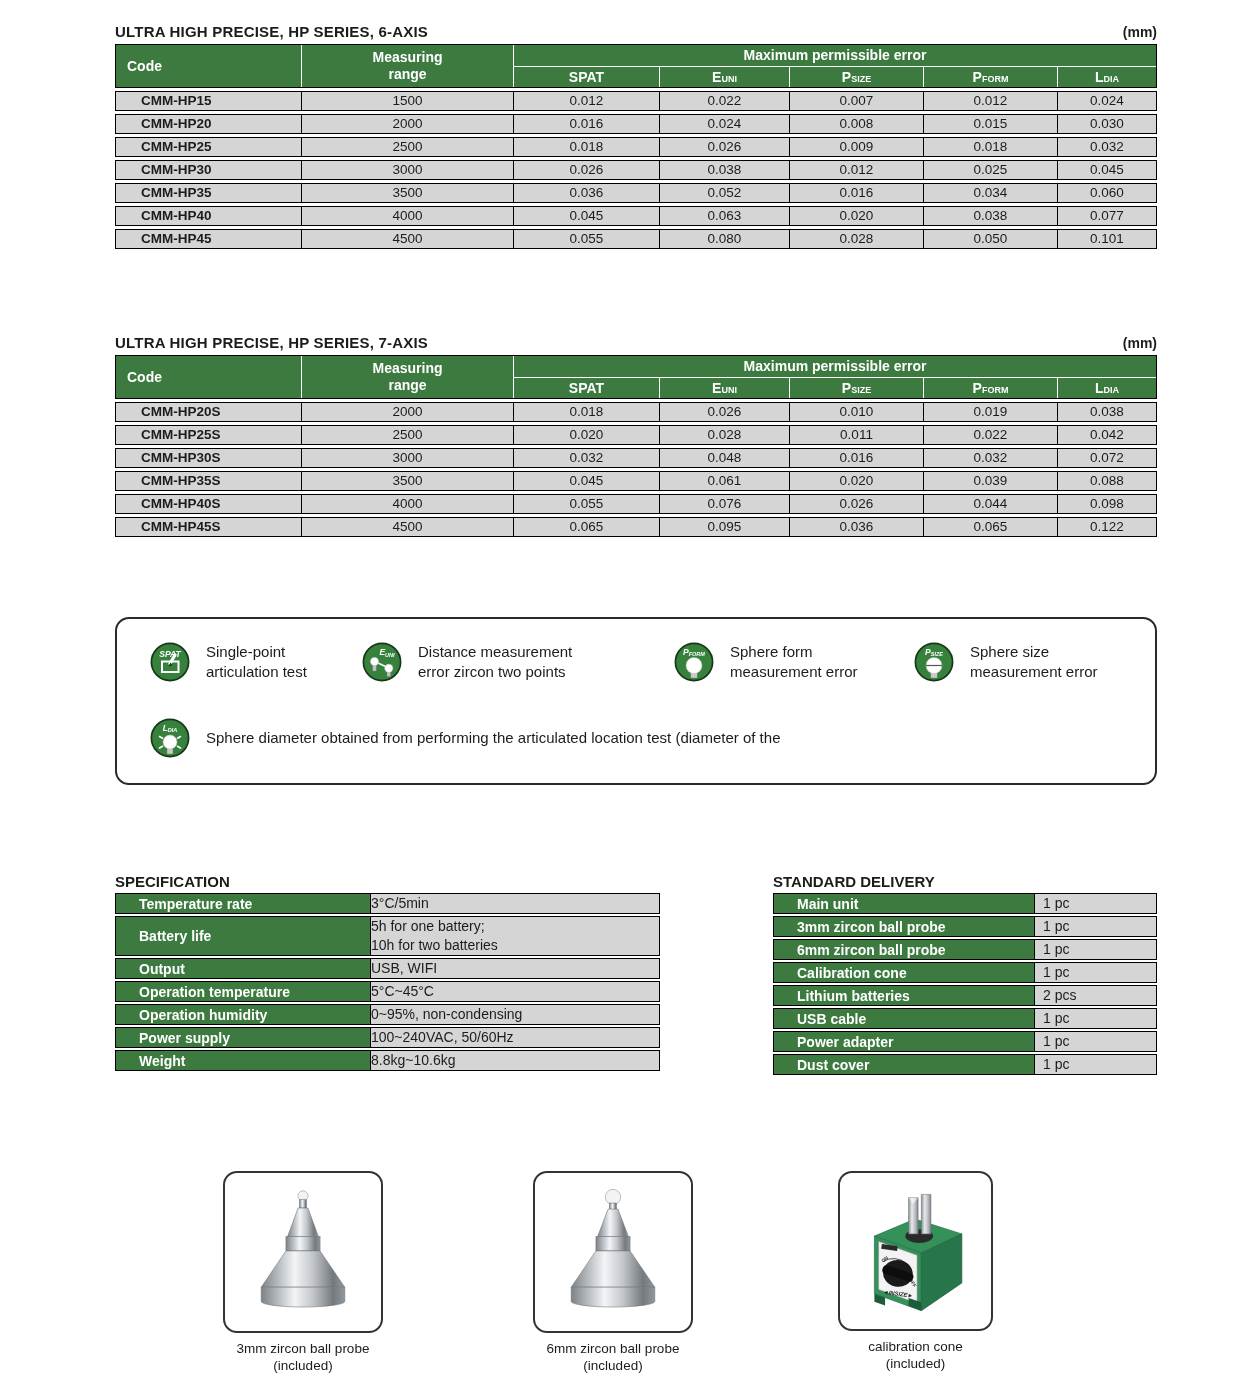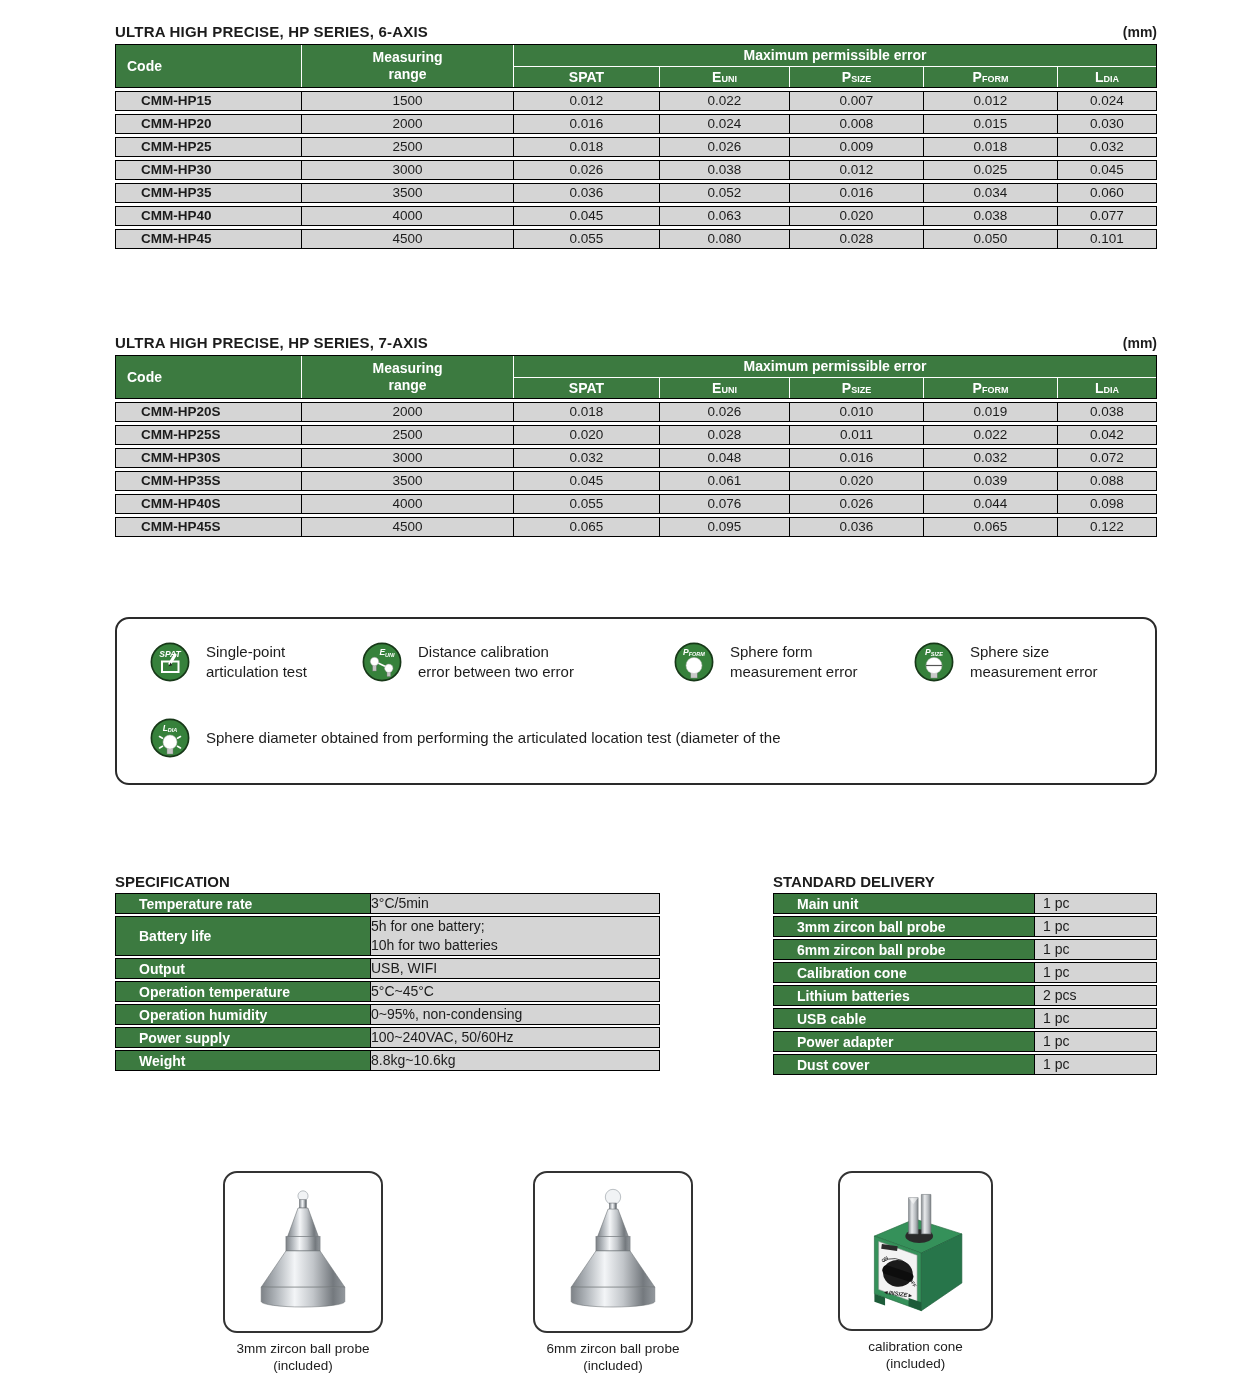--- a/index.html
+++ b/index.html
@@ -291,22 +291,22 @@
           <svg class="icn" width="40" height="40" viewBox="0 0 40 40">
             <circle cx="20" cy="20" r="18.6" fill="#36813b" stroke="#173818" stroke-width="1.7"></circle>
             <text x="25" y="13" text-anchor="middle" font-style="italic" font-weight="bold" font-size="8.5" fill="#fff"><tspan>E</tspan><tspan font-size="5.5" dy="1.5">UNI</tspan></text>
             <line x1="15" y1="20.5" x2="24.5" y2="25" stroke="#fff" stroke-width="1.6"></line>
             <rect x="10.7" y="22.5" width="3.6" height="6.5" fill="#c3c3c3" stroke="#777" stroke-width="0.4"></rect>
             <circle cx="12.5" cy="19.5" r="4.2" fill="#fff" stroke="#999" stroke-width="0.5"></circle>
             <rect x="25" y="29" width="3.6" height="5.5" fill="#c3c3c3" stroke="#777" stroke-width="0.4"></rect>
             <circle cx="26.8" cy="26.3" r="4.2" fill="#fff" stroke="#999" stroke-width="0.5"></circle>
           </svg>
           <div class="lg-text">
-            <div>Distance calibration</div>
-            <div>error between two error</div>
+            <div>Distance measurement</div>
+            <div>error zircon two points</div>
           </div>
         </div>
 
         <div class="lg-item">
           <svg class="icn" width="40" height="40" viewBox="0 0 40 40">
             <circle cx="20" cy="20" r="18.6" fill="#36813b" stroke="#173818" stroke-width="1.7"></circle>
             <text x="20" y="12.5" text-anchor="middle" font-style="italic" font-weight="bold" font-size="8.5" fill="#fff"><tspan>P</tspan><tspan font-size="5.5" dy="1.5">FORM</tspan></text>
             <rect x="16.8" y="30.5" width="6.4" height="5.5" fill="#c9c9c9" stroke="#777" stroke-width="0.4"></rect>
             <circle cx="20" cy="23.5" r="8" fill="#fff" stroke="#bbb" stroke-width="0.5"></circle>
           </svg>

